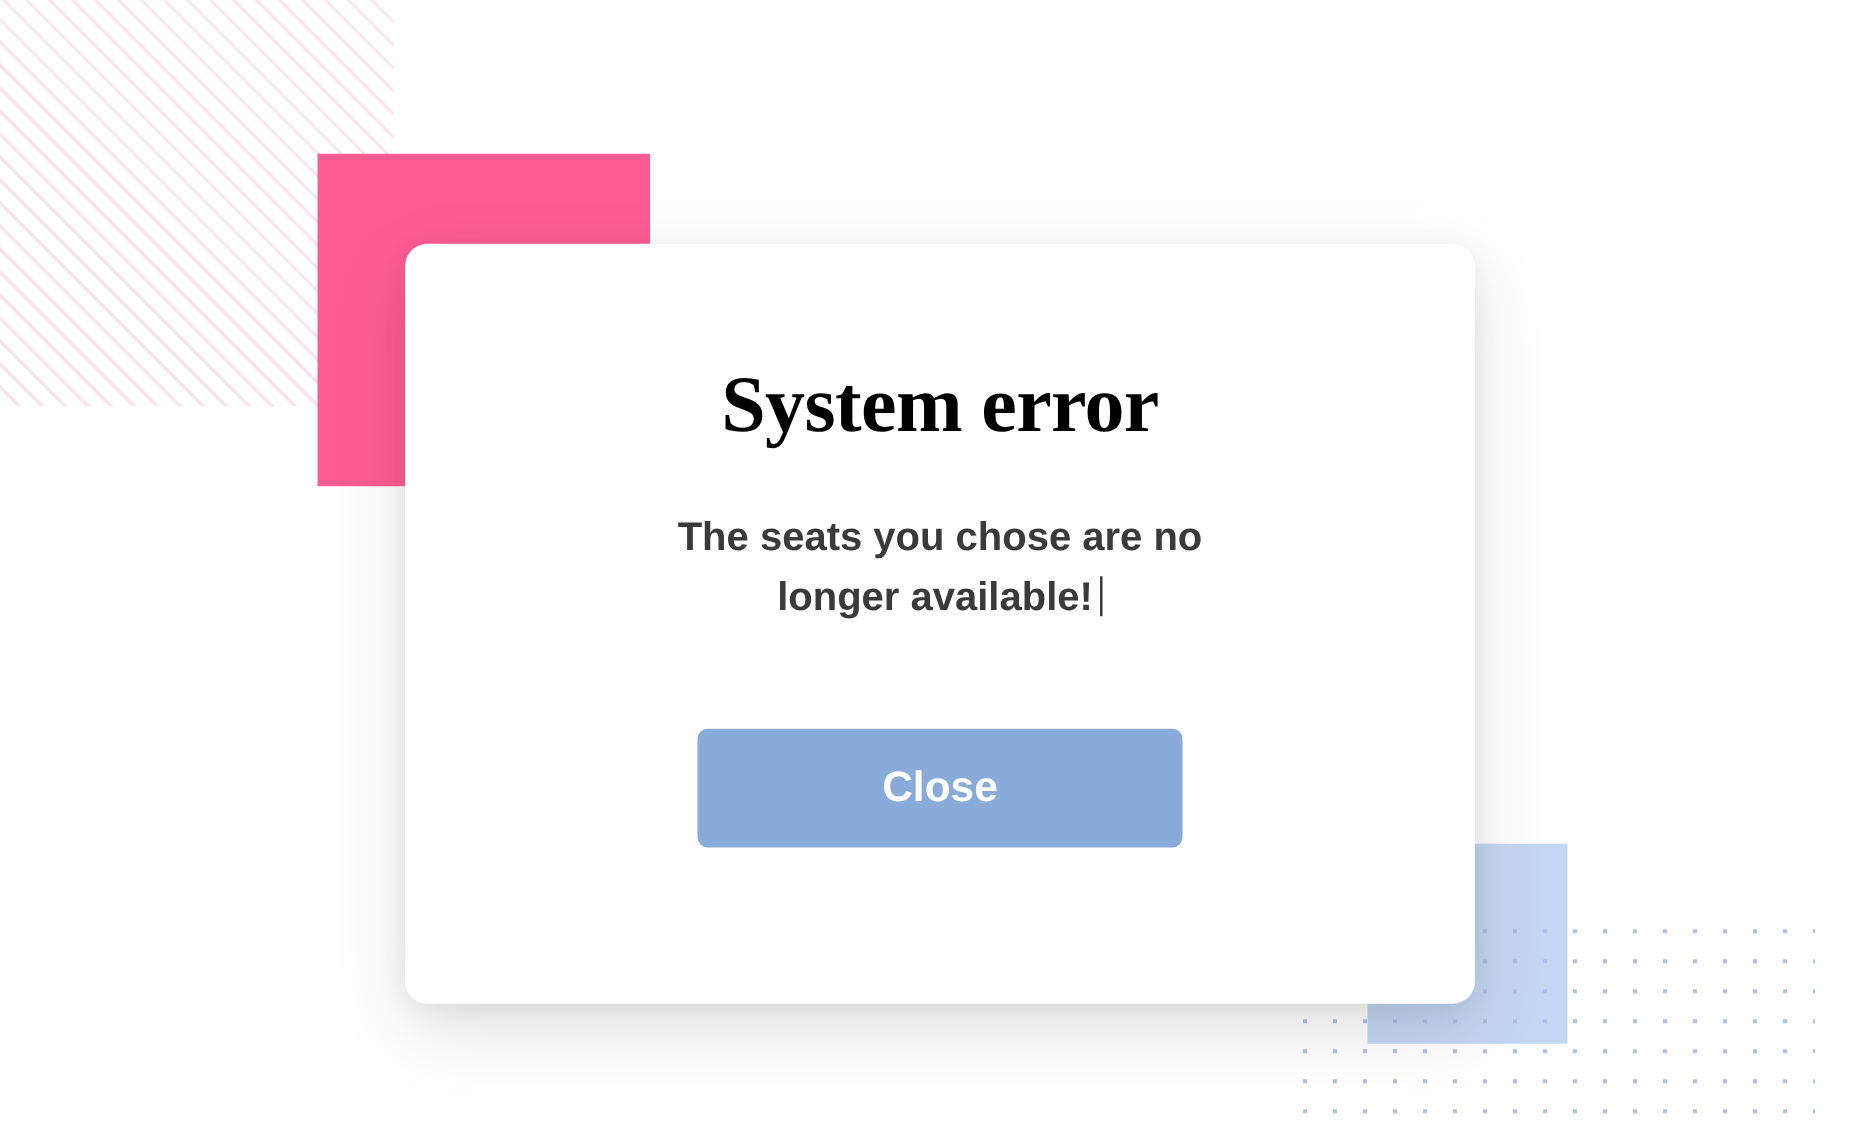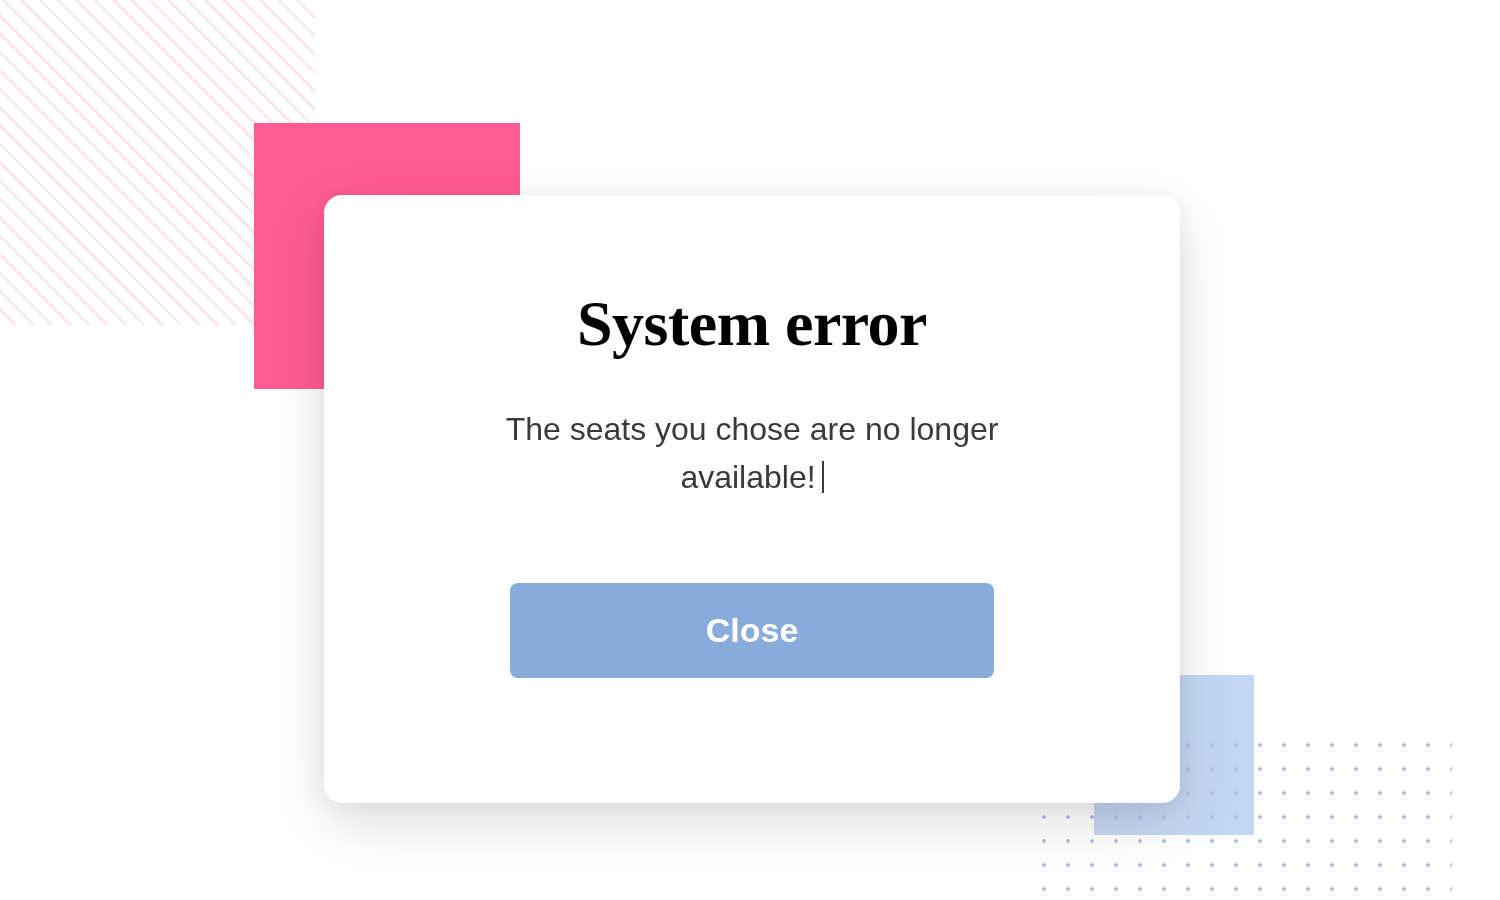--- a/index.html
+++ b/index.html
@@ -83,39 +83,39 @@
       color: #000000;
       letter-spacing: -0.5px;
       margin-bottom: 44px;
     }
 
     .modal-message {
       font-size: 32px;
       color: #3a3a3a;
       text-align: center;
       line-height: 1.5;
-      font-weight: 400;
+      font-weight: 700;
       max-width: 520px;
       margin-bottom: 82px;
       position: relative;
     }
 
     .cursor {
       display: inline-block;
       width: 2px;
       height: 32px;
       background: #3a3a3a;
       vertical-align: middle;
       margin-left: 6px;
       position: relative;
       top: -3px;
     }
 
     .close-button {
-      width: 484px;
+      width: 388px;
       height: 95px;
       background: #88abda;
       border: none;
       border-radius: 8px;
       color: #ffffff;
       font-size: 34px;
       font-weight: 600;
       cursor: pointer;
       font-family: inherit;
     }

